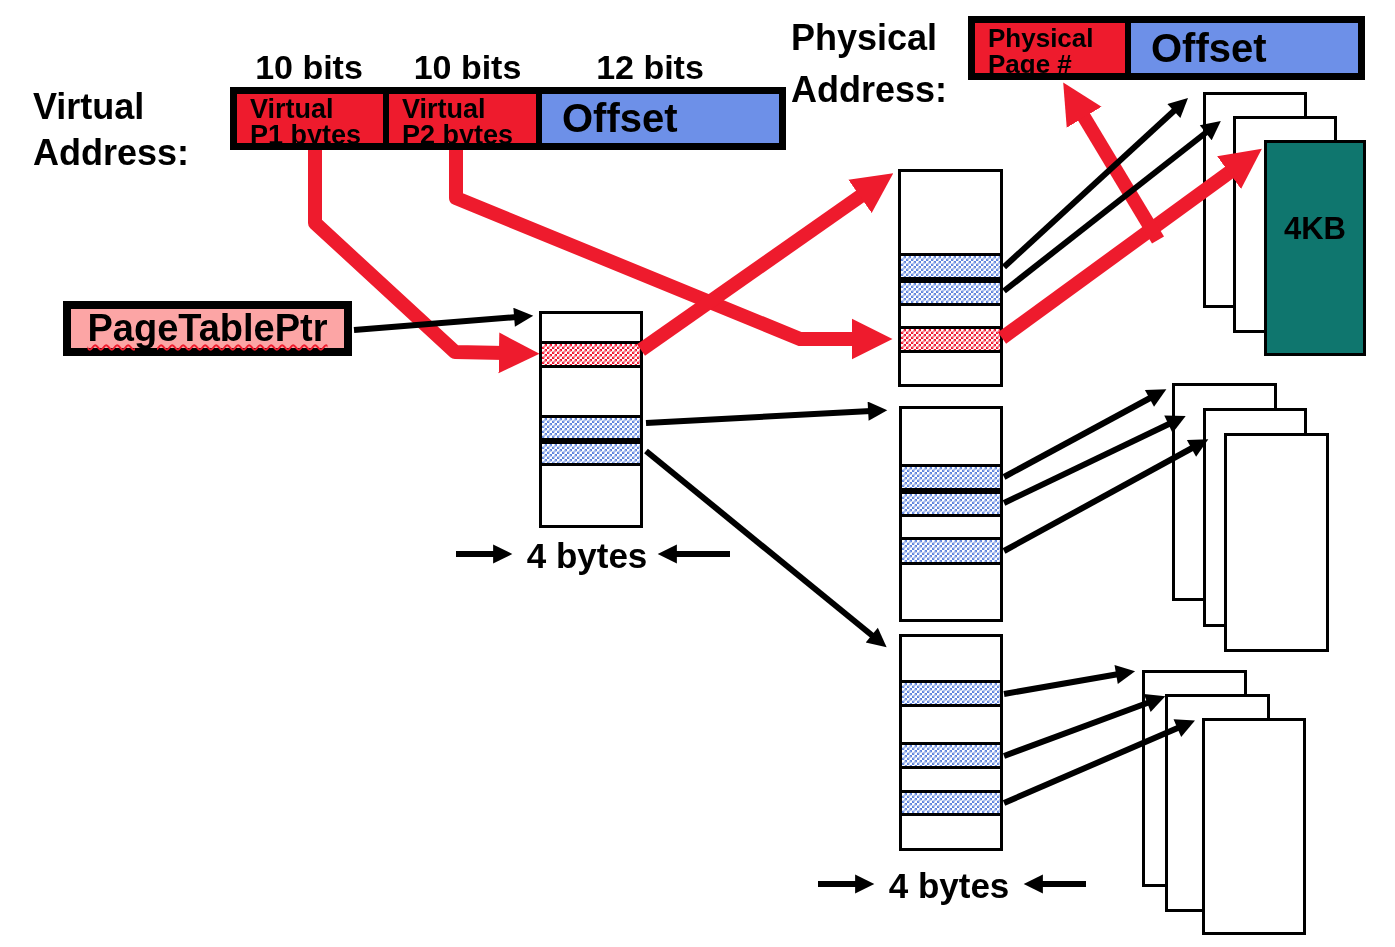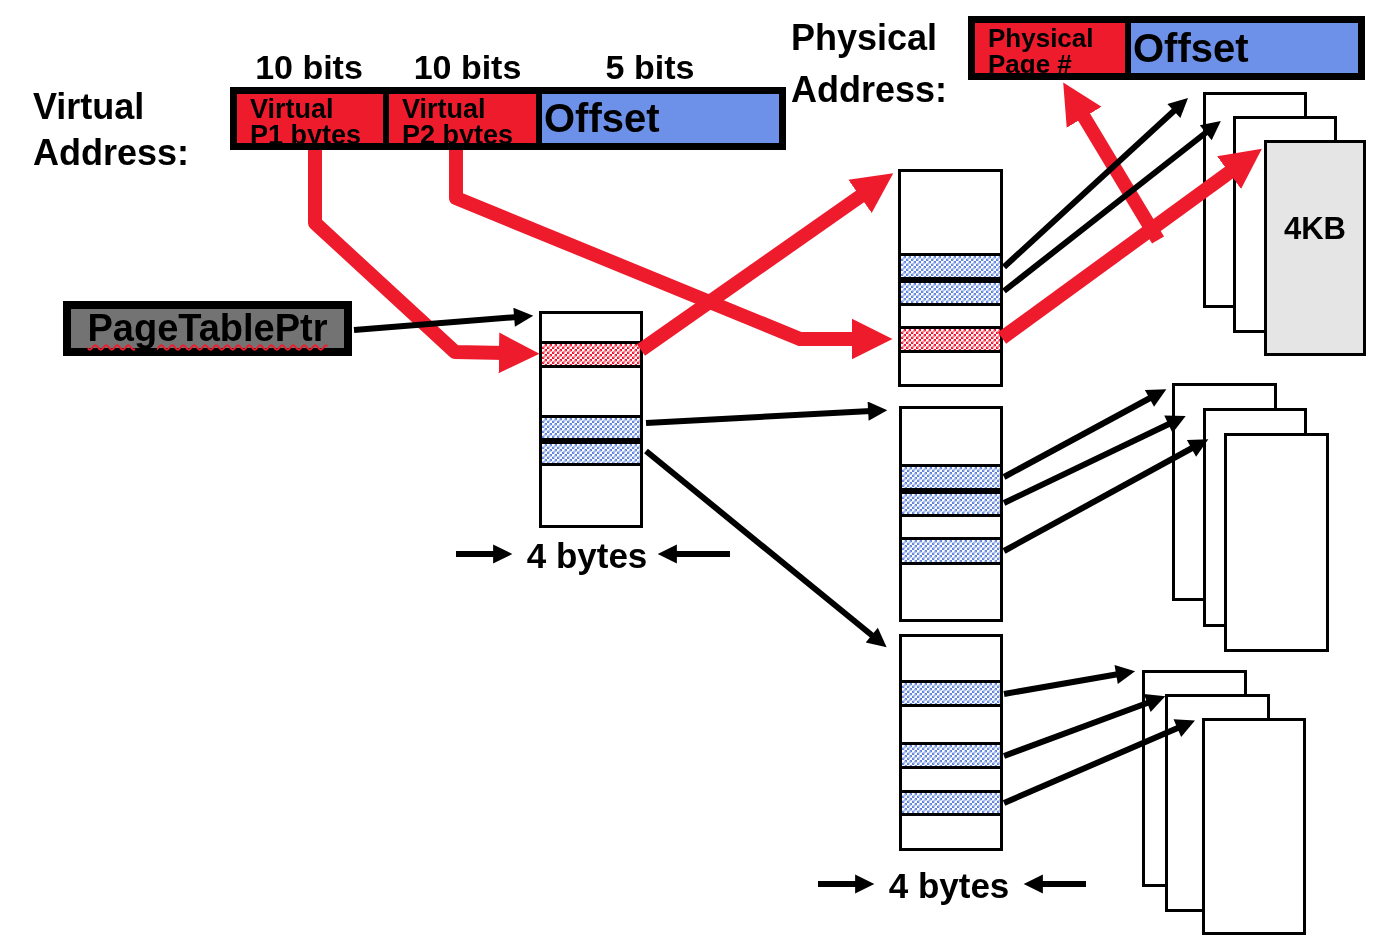--- a/index.html
+++ b/index.html
@@ -11,59 +11,59 @@
   
   .side-label{font-size:36px;line-height:46px;font-weight:bold;}
   .bits-label{font-size:34px;font-weight:bold;text-align:center;}
   
   .addr-box{display:flex;border:7px solid #000;box-sizing:border-box;background:#fff;}
   .seg{box-sizing:border-box;height:100%;}
   .seg-red{background:#EE1B2D;}
   .seg-blue{background:#6D90E8;}
   .seg-divider{border-right:6px solid #000;}
   .seg-two-line{font-size:27px;line-height:26px;padding:2px 0 0 13px;}
-  .seg-offset{font-size:40px;display:flex;align-items:center;padding-left:2px;}
+  .seg-offset{font-size:40px;display:flex;align-items:center;padding-left:20px;}
   
-  .ptr-box{background:#737373;border:8px solid #000;box-sizing:border-box;
+  .ptr-box{background:#fca5a5;border:8px solid #000;box-sizing:border-box;
     display:flex;align-items:center;justify-content:center;}
   .ptr-box span{font-size:38px;
     text-decoration-line:underline;text-decoration-style:wavy;
     text-decoration-color:#EE1B2D;text-decoration-thickness:2px;text-underline-offset:3px;}
   
   .ptable{background:#fff;border:3px solid #000;box-sizing:border-box;}
   .prow{position:absolute;left:0;right:0;border-top:3px solid #000;border-bottom:3px solid #000;box-sizing:border-box;}
   .dot-blue{background-color:#fff;background-image:
     linear-gradient(45deg,#5F84DC 25%,transparent 25%,transparent 75%,#5F84DC 75%),
     linear-gradient(45deg,#5F84DC 25%,transparent 25%,transparent 75%,#5F84DC 75%);
     background-size:5px 5px;background-position:0 0,2.5px 2.5px;}
   .dot-red{background-color:#fff;background-image:
     linear-gradient(45deg,#F0142F 25%,transparent 25%,transparent 75%,#F0142F 75%),
     linear-gradient(45deg,#F0142F 25%,transparent 25%,transparent 75%,#F0142F 75%);
     background-size:5px 5px;background-position:0 0,2.5px 2.5px;}
   
   .page{background:#fff;border:3px solid #000;box-sizing:border-box;}
-  .page-blue{background:#e5e5e5;text-align:center;font-size:31px;padding-top:68px;}
+  .page-blue{background:#0f766e;text-align:center;font-size:31px;padding-top:68px;}
   
   .bytes-label{font-size:35px;font-weight:bold;text-align:center;}
   
   #arrows{position:absolute;left:0;top:0;z-index:20;pointer-events:none;}
 </style>
 </head>
 <body>
 
 <div id="canvas">
 
   <div class="abs side-label" style="left:33px;top:84px;">
     <div>Virtual</div>
     <div>Address:</div>
   </div>
 
   <div class="abs bits-label" style="left:230px;top:48px;width:158px;">10 bits</div>
   <div class="abs bits-label" style="left:392px;top:48px;width:151px;">10 bits</div>
-  <div class="abs bits-label" style="left:560px;top:48px;width:180px;">5 bits</div>
+  <div class="abs bits-label" style="left:560px;top:48px;width:180px;">12 bits</div>
 
   <div class="abs addr-box" style="left:230px;top:87px;width:556px;height:63px;">
     <div class="seg seg-red seg-divider seg-two-line" style="width:152px;">
       <div>Virtual</div>
       <div>P1 bytes</div>
     </div>
     <div class="seg seg-red seg-divider seg-two-line" style="width:153px;">
       <div>Virtual</div>
       <div>P2 bytes</div>
     </div>

